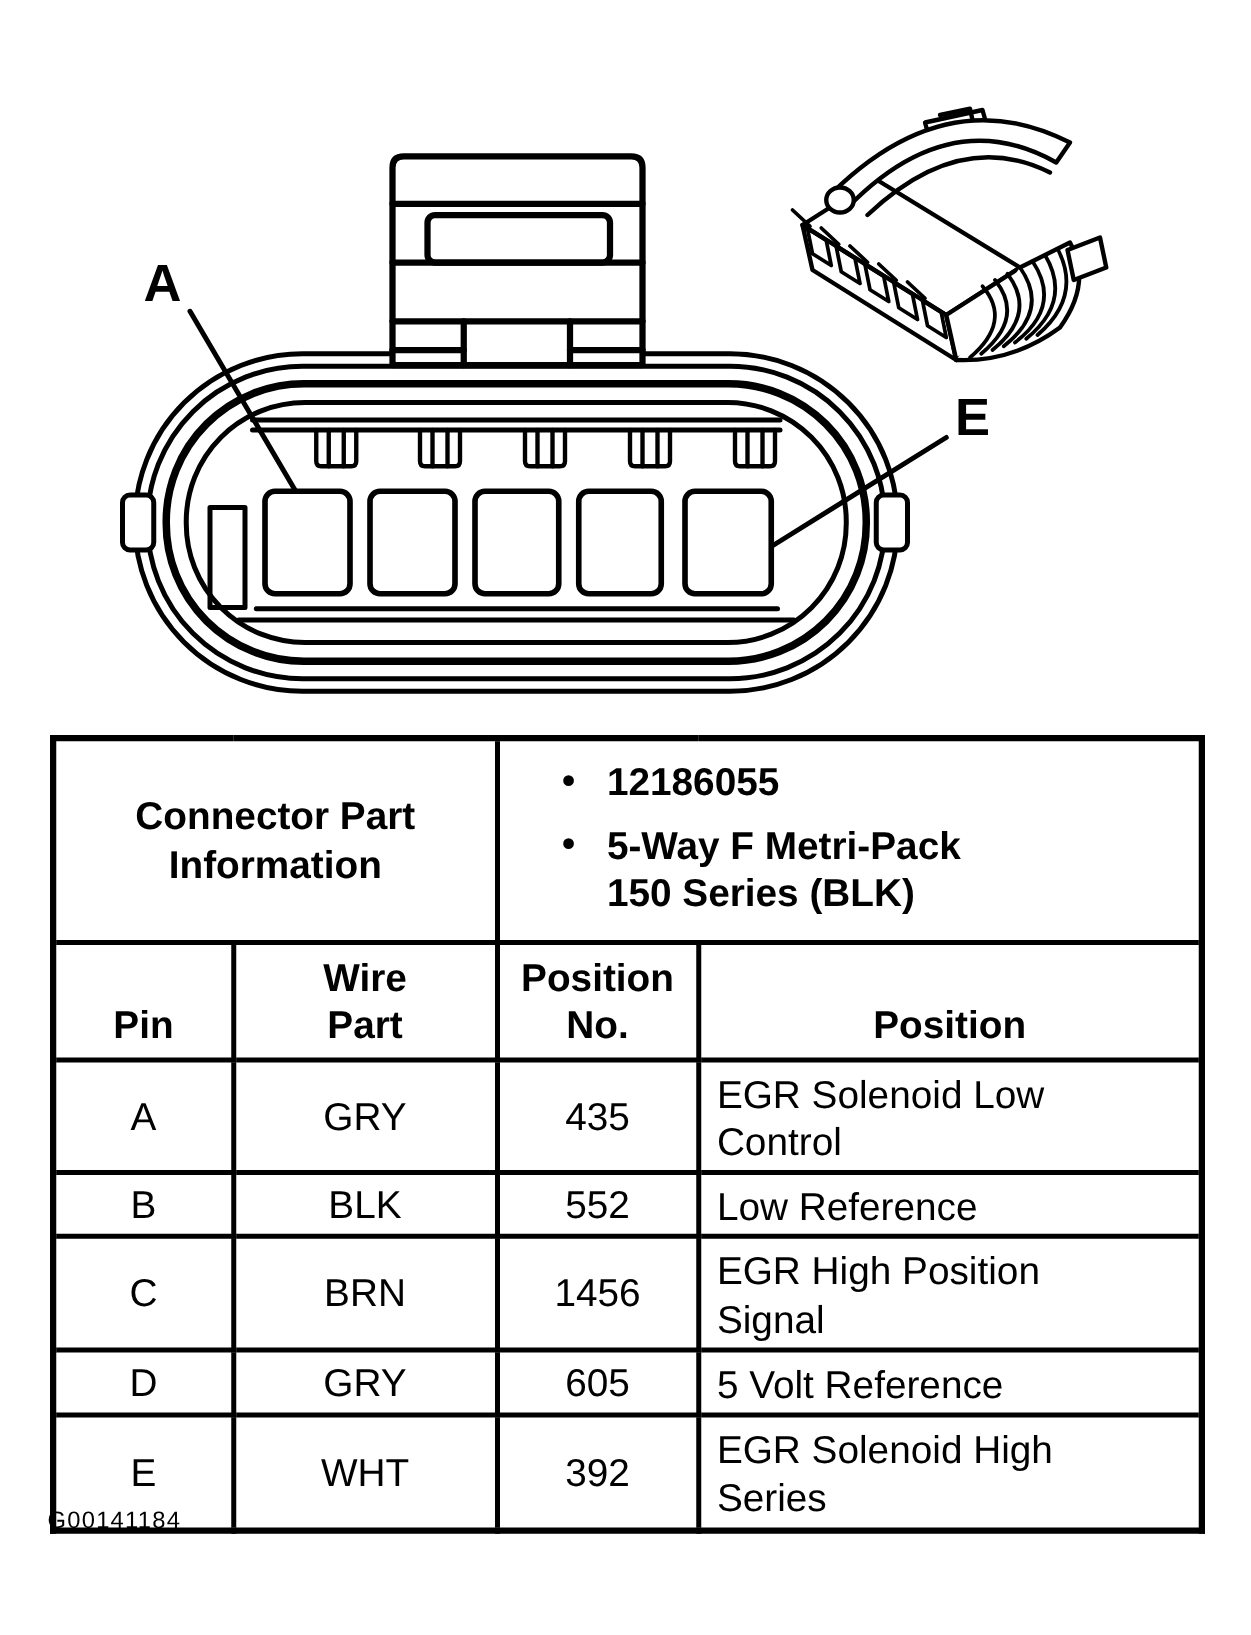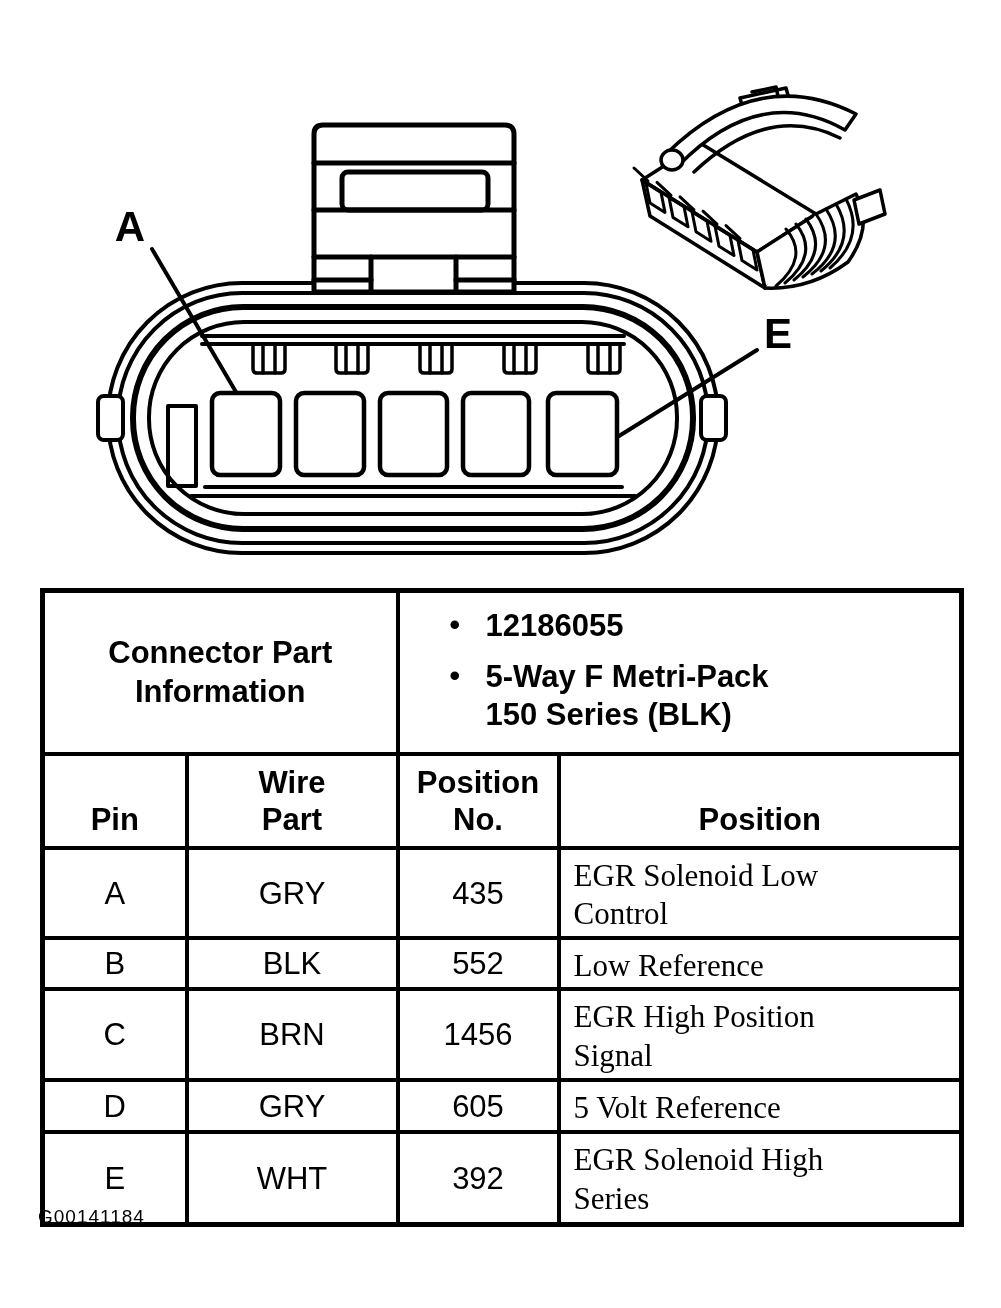--- a/index.html
+++ b/index.html
@@ -25,21 +25,21 @@
   td.bullets{vertical-align:top;}
   .bullet-list{padding:14px 6px 6px 50px;font-weight:700;}
   .bullet{display:flex;align-items:flex-start;margin-bottom:13px;}
   .bullet .dot{width:36px;flex:0 0 36px;font-size:30px;}
   .bullet .btext{line-height:1.22;}
   .hdr{font-weight:700;}
   .hdr .cellwrap{display:flex;flex-direction:column;justify-content:flex-end;
                  align-items:center;height:82px;padding-bottom:8px;}
   td.c-center{text-align:center;}
   td.c-func{text-align:left;}
-  td.c-func .fwrap{max-width:302px;padding:4px 0 0 13px;line-height:1.25;font-family:Liberation Serif, serif;}
+  td.c-func .fwrap{max-width:302px;padding:4px 0 0 13px;line-height:1.25;}
   .rowA{height:90px}.rowB{height:51px}.rowC{height:91px}.rowD{height:52px}.rowE{height:92px}
   .rowH1{height:138px}.rowH2{height:89px}
 
   
   #caption{
     position:absolute;left:38px;top:1206px;font-size:19px;letter-spacing:1px;
   }
 </style>
 </head>
 <body>

